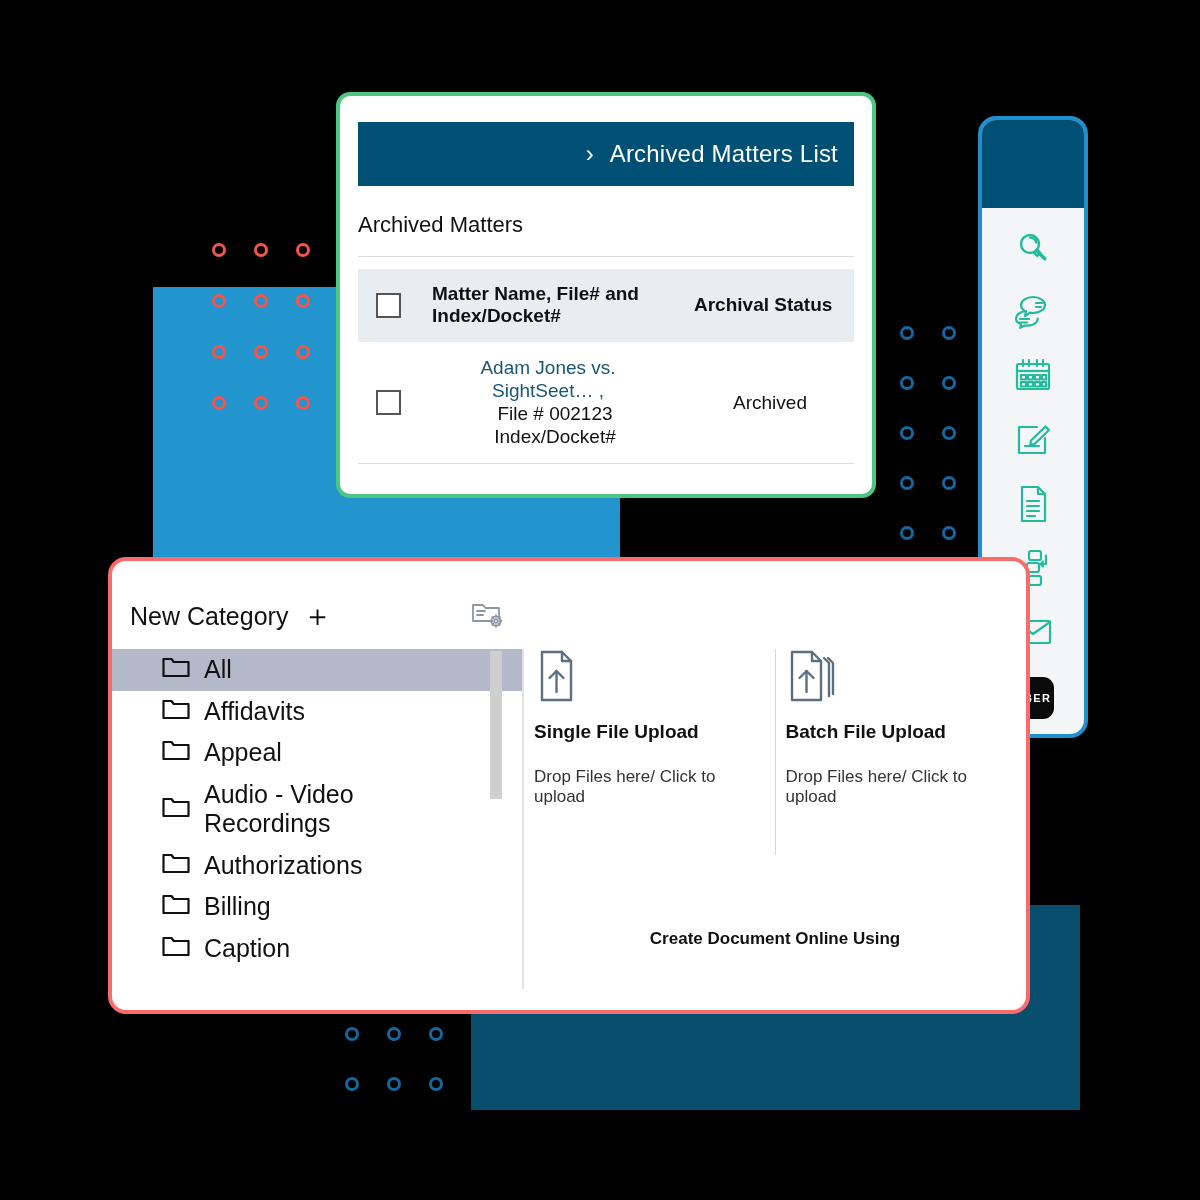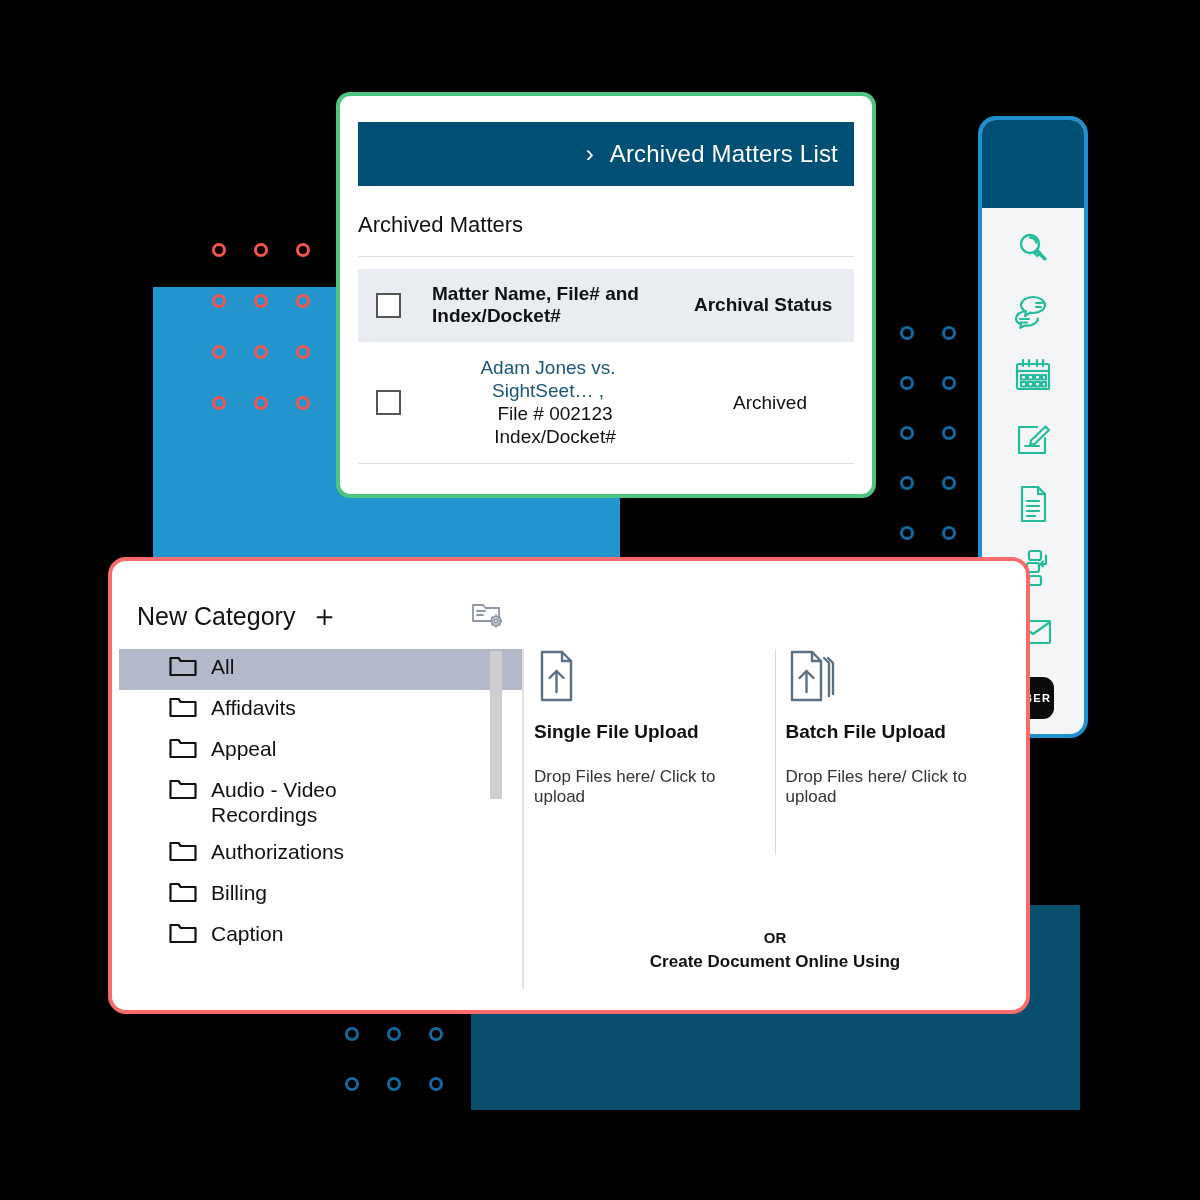--- a/index.html
+++ b/index.html
@@ -76,32 +76,32 @@
     display: flex; align-items: center; justify-content: center;
     color: #fff; font-size: 11px; font-weight: 700; letter-spacing: 1.4px;
   }
 
   
   .docs-card {
     position: absolute; left: 108px; top: 557px; width: 922px; height: 457px;
     background: #fff; border: 4px solid #FB6B6B; border-radius: 18px; overflow: hidden;
   }
   .docs-inner { display: flex; height: 100%; }
-  .cat-pane { width: 410px; position: relative; padding: 38px 0 0 7px; }
+  .cat-pane { width: 410px; position: relative; padding: 38px 0 0 0; }
   .cat-head {
     display: flex; align-items: center; padding: 0 18px 0 18px; margin-bottom: 16px;
     justify-content: space-between;
   }
   .cat-head-left { display: flex; align-items: center; gap: 14px; }
   .cat-title { font-size: 25px; color: #111; }
   .plus-icon { font-size: 30px; color: #111; line-height: 1; font-weight: 300; }
   .cat-list { list-style: none; }
   .cat-item {
-    display: flex; align-items: flex-start; gap: 14px; padding: 6px 18px 6px 50px;
-    font-size: 21px; color: #111; min-height: 41px;
+    display: flex; align-items: center; gap: 14px; padding: 6px 18px 6px 50px;
+    font-size: 25px; color: #111; min-height: 41px;
   }
   .cat-item.selected { background: #B4B9C9; }
   .cat-label { line-height: 1.18; }
 
   .scrollbar-track {
     position: absolute; left: 378px; top: 90px; width: 12px; height: 340px; background: transparent;
   }
   .scrollbar-thumb { width: 12px; height: 148px; background: #CFCFCF; border-radius: 1px; }
   .pane-divider { width: 2px; background: #E2E2E2; margin: 88px 0 0 0; height: 340px; }
 
@@ -400,21 +400,20 @@
                 <path d="M38 9l5 5v33"></path>
                 <path d="M42 9l5 5v31"></path>
               </svg>
             </span>
             <div class="upload-title">Batch File Upload</div>
             <div class="upload-sub">Drop Files here/ Click to upload</div>
           </div>
         </div>
 
         <div class="or-block">
-          <div class="or-text">OR</div>
           <div class="create-text">Create Document Online Using</div>
         </div>
       </div>
 
     </div>
   </div>
 
 </div>
 
 </body></html>

